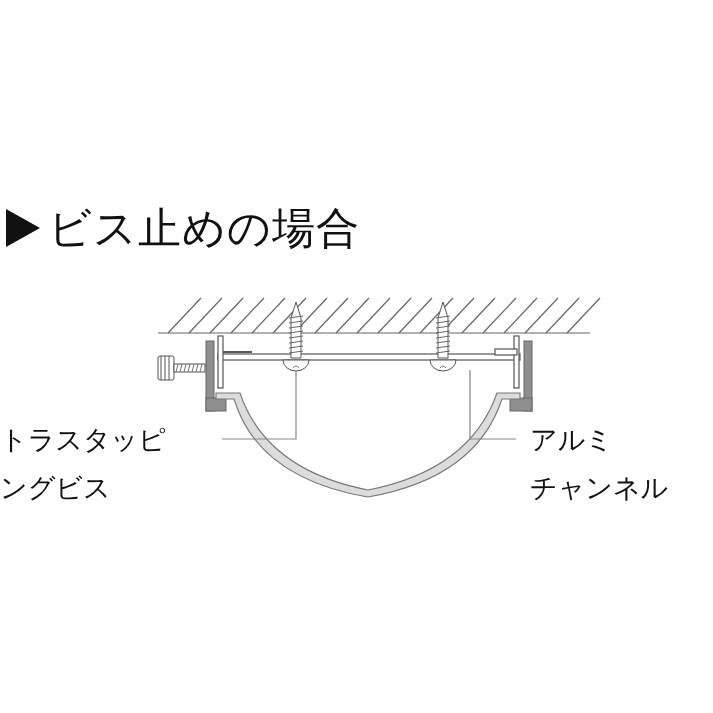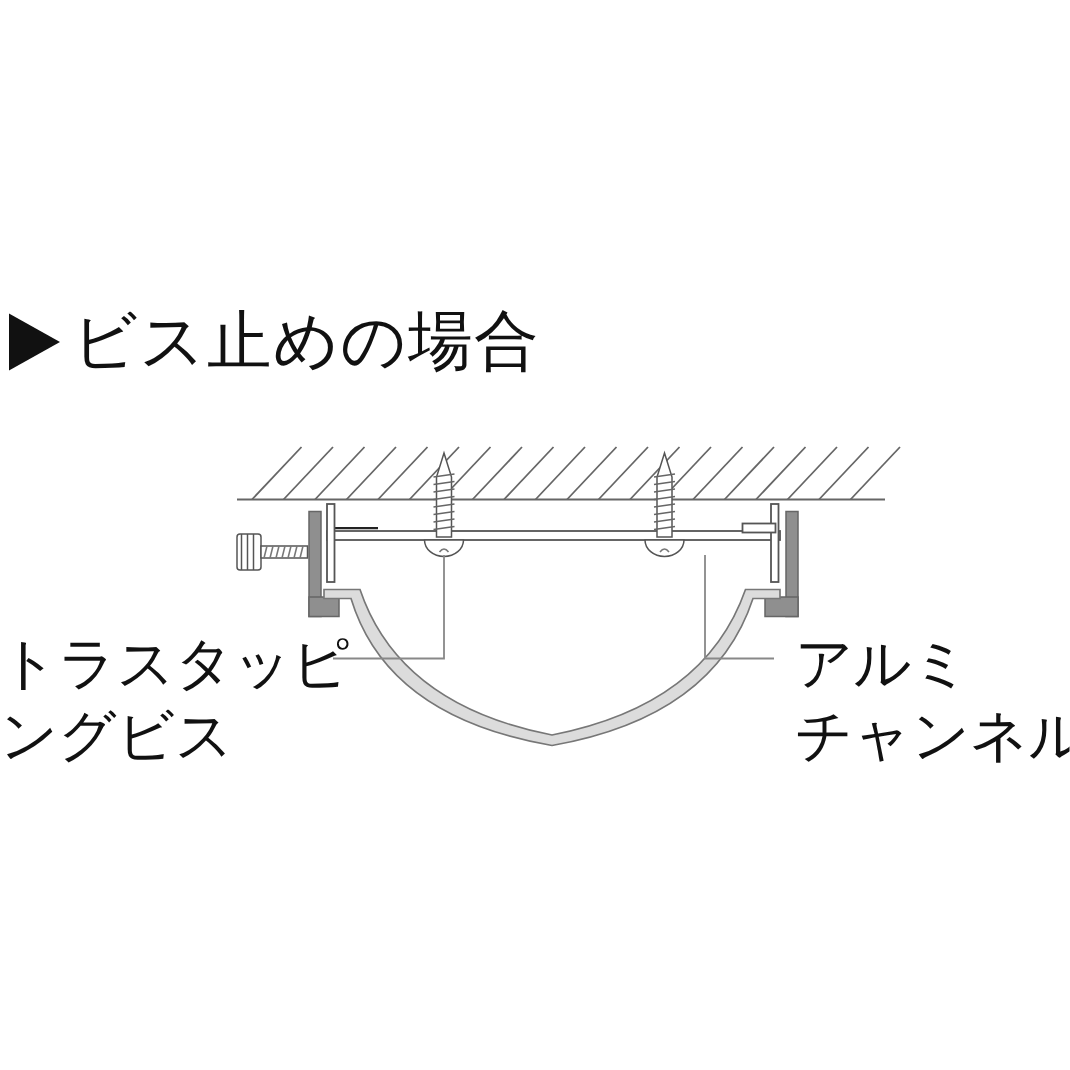--- a/index.html
+++ b/index.html
@@ -2,21 +2,21 @@
 <html><head>
 <meta charset="utf-8">
 <style>
   html, body { margin:0; padding:0; background:#ffffff; }
   body { width:713px; height:713px; position:relative; overflow:hidden;
          font-family:"DejaVu Sans", "Liberation Sans", sans-serif; color:#111; }
   .title { position:absolute; left:6px; top:200px; height:56px; display:flex; align-items:center; }
   .title .tri { width:0; height:0; border-top:19px solid transparent; border-bottom:19px solid transparent;
                 border-left:34px solid #111; margin-right:8px; }
   .title .txt { font-size:43px; letter-spacing:1px; line-height:1; }
-  .label { position:absolute; font-size:38px; line-height:48px; white-space:pre; }
+  .label { position:absolute; font-size:27px; line-height:48px; white-space:pre;font-family:Liberation Mono, monospace; }
   .label-left { left:0px; top:418px; }
   .label-right { left:530px; top:418px; }
   svg.diagram { position:absolute; left:0; top:0; }
 </style>
 </head>
 <body>
 
 <div class="title">
   <span class="tri"></span>
   <span class="txt">ビス止めの場合</span>

